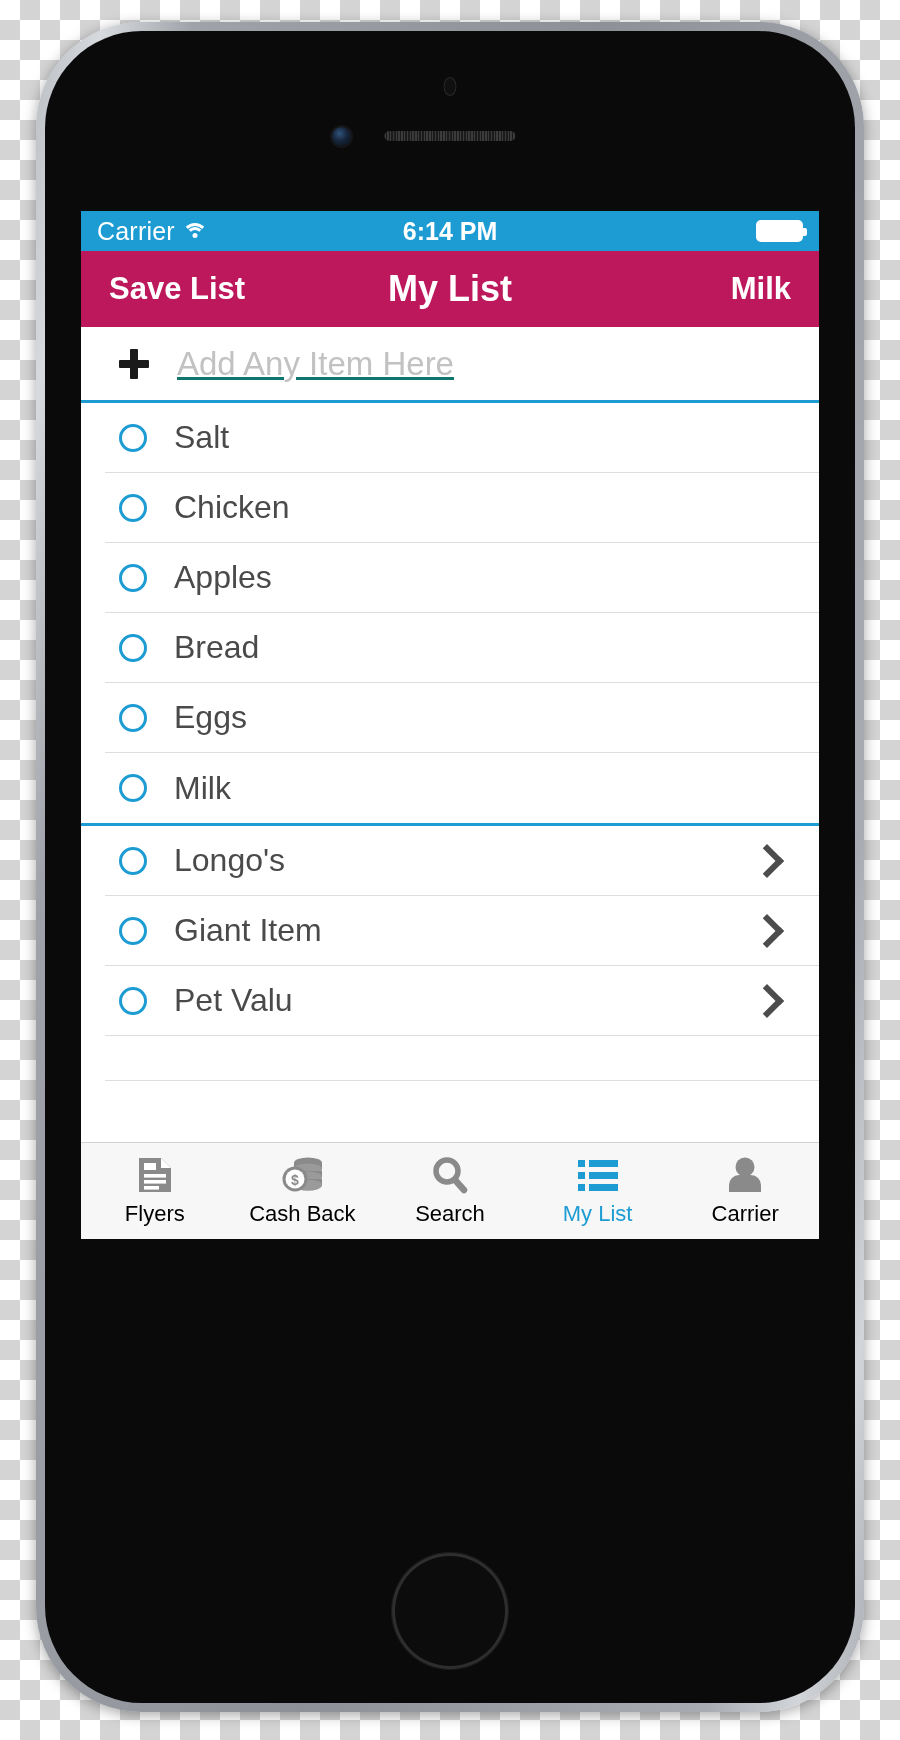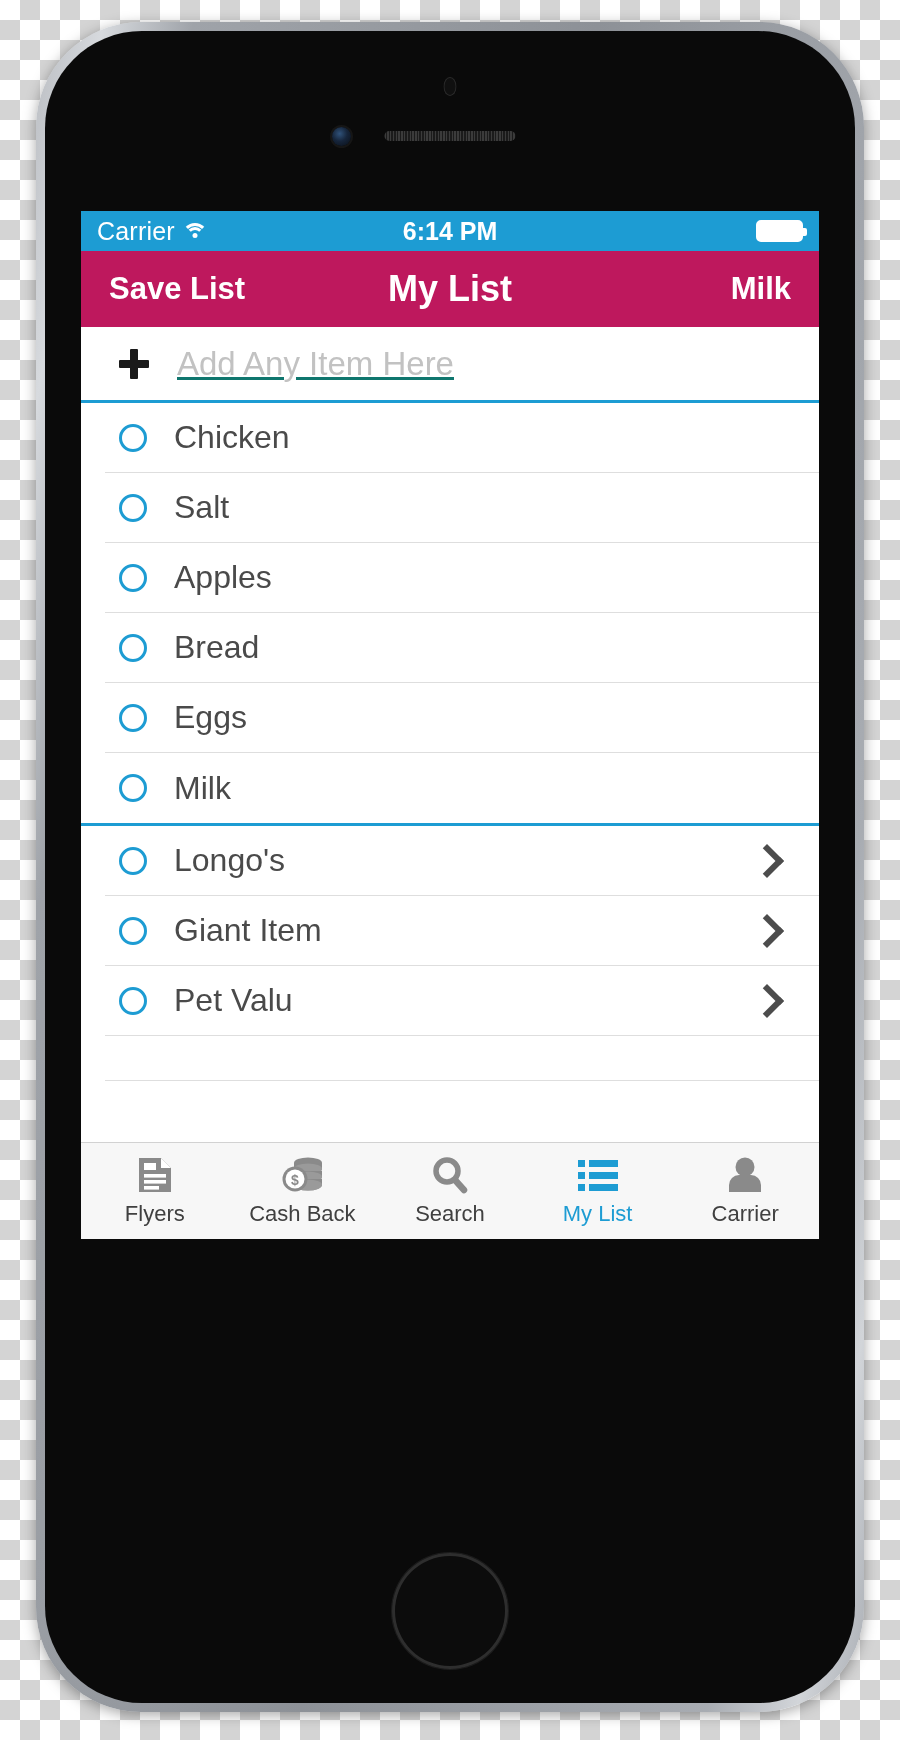--- a/index.html
+++ b/index.html
@@ -295,21 +295,21 @@
   }
   .tab {
     flex: 1 1 0;
     display: flex;
     flex-direction: column;
     align-items: center;
     justify-content: center;
     gap: 6px;
     cursor: pointer;
   }
-  .tab-label { font-size: 22px; color: #404040; }
+  .tab-label { font-size: 22px; color: #000000; }
   .tab.active .tab-label { color: #1d9cd3; }
   .tab-icon { height: 40px; display:flex; align-items:center; justify-content:center; }
   .tab-icon svg { display:block; }
 </style>
 </head>
 <body>
 
 <div class="phone">
   <div class="btn-side btn-silent"></div>
   <div class="btn-side btn-volup"></div>
@@ -347,25 +347,25 @@
     </div>
 
     <div class="add-row">
       <span class="plus-icon"></span>
       <input class="add-input" type="text" placeholder="Add Any Item Here" style="">
     </div>
 
     <div class="item-list">
       <div class="item-row">
         <span class="circle"></span>
+        <span class="item-label">Salt</span>
+      </div>
+      <div class="item-row">
+        <span class="circle"></span>
         <span class="item-label">Chicken</span>
-      </div>
-      <div class="item-row">
-        <span class="circle"></span>
-        <span class="item-label">Salt</span>
       </div>
       <div class="item-row">
         <span class="circle"></span>
         <span class="item-label">Apples</span>
       </div>
       <div class="item-row">
         <span class="circle"></span>
         <span class="item-label">Bread</span>
       </div>
       <div class="item-row">

